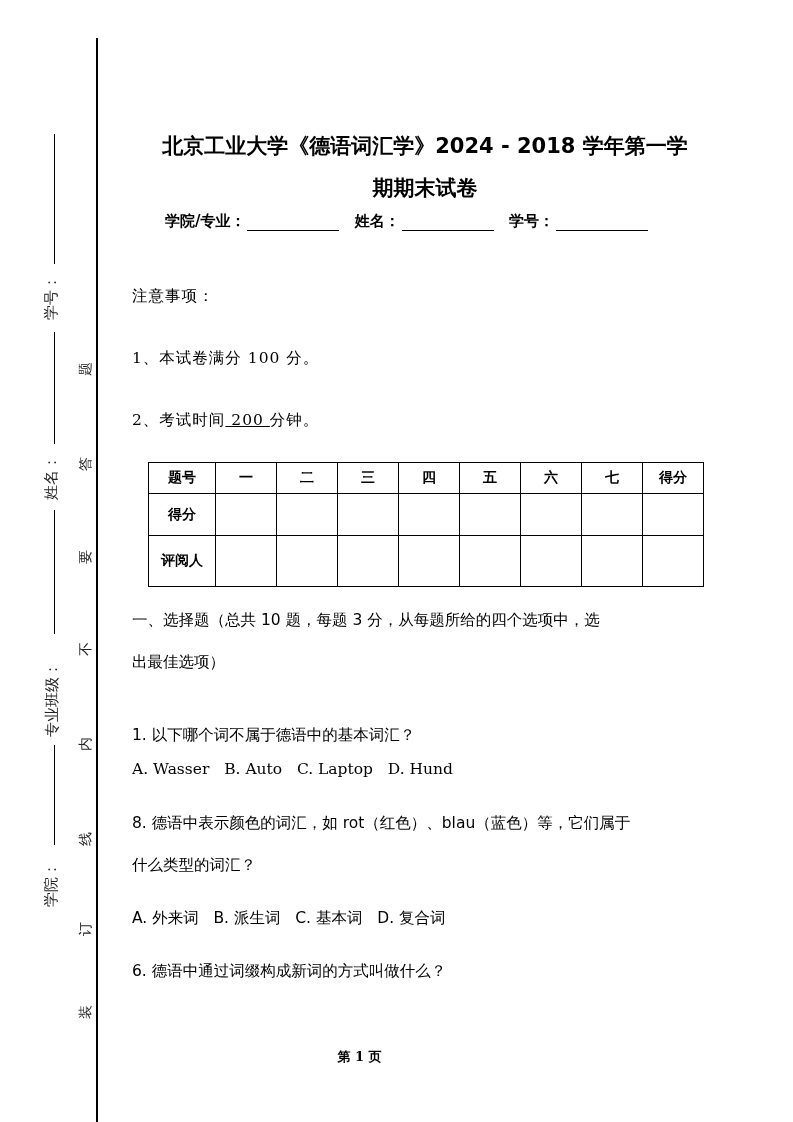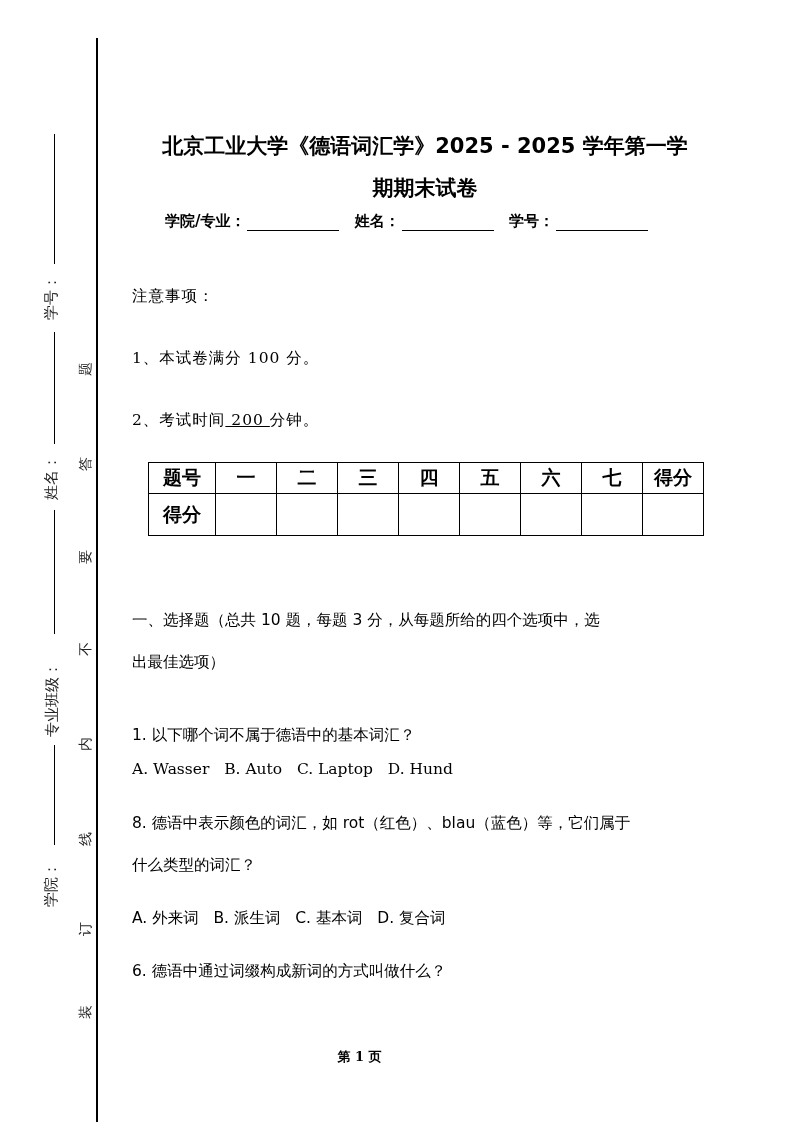--- a/index.html
+++ b/index.html
@@ -13,21 +13,21 @@
   .title { position:absolute; left:110px; width:630px; text-align:center; font-weight:bold;
            font-family:"DejaVu Sans","Liberation Sans",sans-serif; font-size:21px; }
   .info-row { position:absolute; top:212px; left:165px; font-weight:bold; font-size:15px;
               font-family:"DejaVu Sans","Liberation Sans",sans-serif; white-space:nowrap; }
   .info-row .blank { display:inline-block; width:92px; border-bottom:1px solid #000; height:14px;
                      vertical-align:bottom; margin:0 10px 0 2px; }
   .text { position:absolute; left:132px; font-size:15.5px; white-space:nowrap; letter-spacing:1px; }
   .text.sans { font-family:"DejaVu Sans","Liberation Sans",sans-serif; letter-spacing:0; }
   .uline { text-decoration:underline; }
   table.score { position:absolute; left:148px; top:462px; border-collapse:collapse;
-                font-family:"DejaVu Sans","Liberation Sans",sans-serif; font-size:19px; }
+                font-family:"DejaVu Sans","Liberation Sans",sans-serif; font-size:14px; }
   table.score td { border:1.2px solid #000; text-align:center; font-weight:bold; padding:0; }
   table.score tr.r0 td { height:30px; }
   table.score tr.r1 td { height:41px; }
   table.score tr.r2 td { height:50px; }
   table.score td.c0 { width:66px; }
   table.score td.cn { width:60px; }
   .footer { position:absolute; top:1048px; left:0; width:719px; text-align:center; font-weight:bold;
             font-size:13px; font-family:"DejaVu Serif","Liberation Serif",serif; }
 </style>
 </head>
@@ -46,21 +46,21 @@
 
 <div class="vchar" style="top:360px;">题</div>
 <div class="vchar" style="top:455px;">答</div>
 <div class="vchar" style="top:548px;">要</div>
 <div class="vchar" style="top:640px;">不</div>
 <div class="vchar" style="top:735px;">内</div>
 <div class="vchar" style="top:830px;">线</div>
 <div class="vchar" style="top:920px;">订</div>
 <div class="vchar" style="top:1003px;">装</div>
 
-<div class="title" style="top:132px;">北京工业大学《德语词汇学》2025 - 2025 学年第一学</div>
+<div class="title" style="top:132px;">北京工业大学《德语词汇学》2024 - 2018 学年第一学</div>
 <div class="title" style="top:174px;">期期末试卷</div>
 
 <div class="info-row">
   <span>学院/专业：</span><span class="blank"></span>
   <span>姓名：</span><span class="blank"></span>
   <span>学号：</span><span class="blank"></span>
 </div>
 
 <div class="text" style="top:286px;">注意事项：</div>
 <div class="text" style="top:348px;">1、本试卷满分 100 分。</div>
@@ -83,20 +83,31 @@
     <td class="c0">得分</td>
     <td></td>
     <td></td>
     <td></td>
     <td></td>
     <td></td>
     <td></td>
     <td></td>
     <td></td>
   </tr>
+  <tr class="r2">
+    <td class="c0">评阅人</td>
+    <td></td>
+    <td></td>
+    <td></td>
+    <td></td>
+    <td></td>
+    <td></td>
+    <td></td>
+    <td></td>
+  </tr>
 </tbody>
   </table>
 
 <div class="text sans" style="top:610px;">一、选择题（总共 10 题，每题 3 分，从每题所给的四个选项中，选</div>
 <div class="text sans" style="top:652px;text-align:right;">出最佳选项）</div>
 
 <div class="text sans" style="top:706px;margin-top:19px;">1. 以下哪个词不属于德语中的基本词汇？</div>
 <div class="text" style="top:760px;letter-spacing:0;white-space:pre;">A. Wasser   B. Auto   C. Laptop   D. Hund</div>
 
 <div class="text sans" style="top:813px;">8. 德语中表示颜色的词汇，如 rot（红色）、blau（蓝色）等，它们属于</div>

